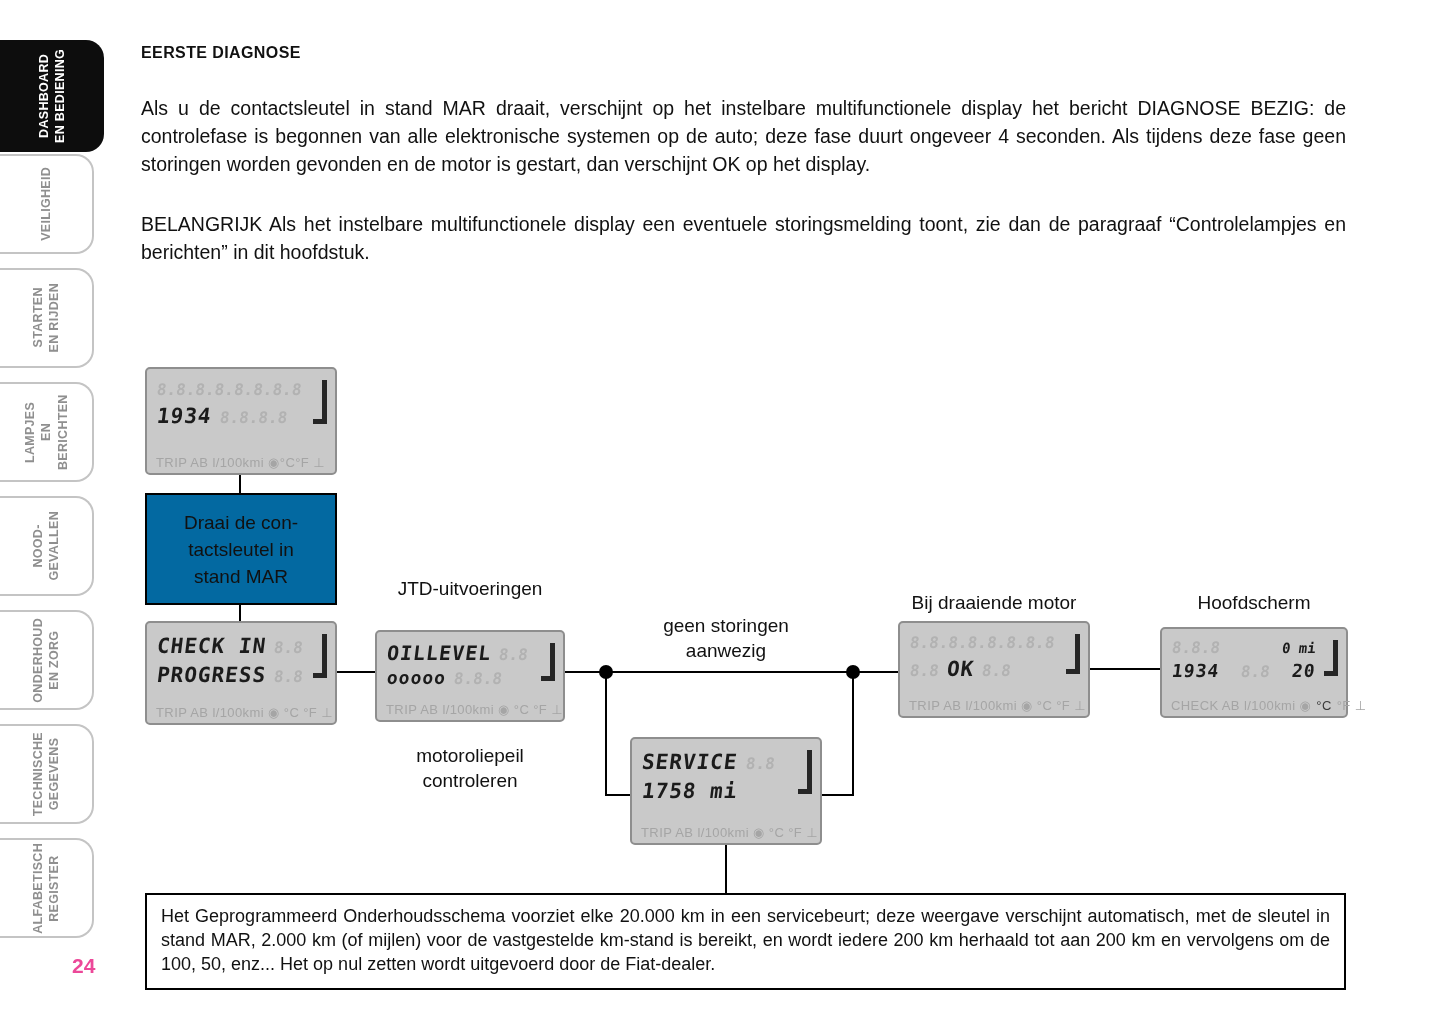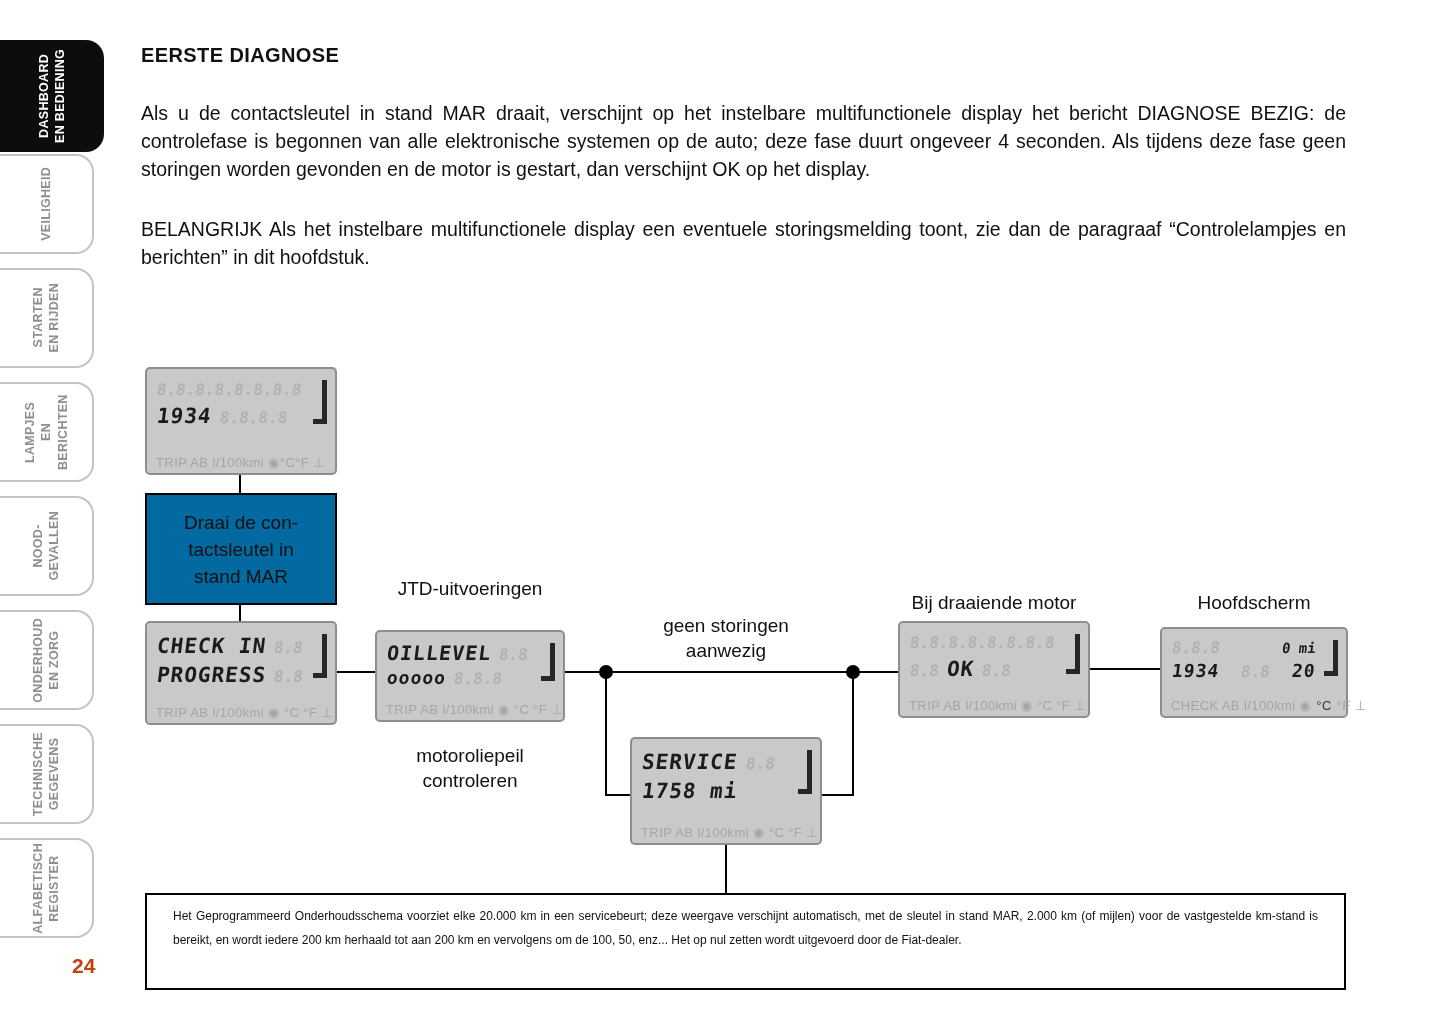--- a/index.html
+++ b/index.html
@@ -23,25 +23,25 @@
   .tab.active { width: 104px; height: 112px; background: #0d0d0d; color: #ffffff; }
   .tab.inactive {
     width: 94px; height: 100px; background: #ffffff;
     border: 2px solid #c4c4c4; border-left: none; color: #8f8f8f;
   }
   .tab-label {
     writing-mode: vertical-rl; transform: rotate(180deg);
     white-space: pre-line; text-align: center;
     font-size: 12.5px; font-weight: bold; letter-spacing: 0.3px; line-height: 1.3;
   }
-  .page-number { position: absolute; left: 72px; top: 954px; font-size: 21px; font-weight: bold; color: #c2410c; }
+  .page-number { position: absolute; left: 72px; top: 954px; font-size: 21px; font-weight: bold; color: #ec4899; }
 
   
   .content { position: absolute; left: 141px; top: 44px; width: 1205px; }
-  .title { font-size: 20px; font-weight: bold; letter-spacing: 0.4px; margin-bottom: 20px; }
+  .title { font-size: 16px; font-weight: bold; letter-spacing: 0.4px; margin-bottom: 20px; }
   .para { font-size: 19.5px; line-height: 28px; margin-bottom: 17px; text-align: justify; margin-top: 32px; }
 
   
   .diagram { position: absolute; inset: 0; }
   .lcd {
     position: absolute; background: #c9c9c9;
     border: 2px solid #8e8e8e; border-radius: 5px;
   }
   .lcd-rows { padding: 11px 34px 4px 10px; display: flex; flex-direction: column; gap: 5px; }
   .lcd-row { display: flex; align-items: baseline; gap: 8px; }
@@ -73,21 +73,21 @@
   .diagram-label {
     position: absolute; text-align: center; font-size: 19px; line-height: 25px;
     white-space: pre-line; color: #111;
   }
   .line { position: absolute; background: #000; }
   .dot { position: absolute; width: 14px; height: 14px; border-radius: 50%; background: #000; }
 
   .footer-box {
     position: absolute; left: 145px; top: 893px; width: 1201px; height: 97px;
     border: 2px solid #000; background: #fff;
-    padding: 9px 26px; font-size: 12px; line-height: 24px; text-align: justify;
+    padding: 9px 14px; font-size: 18px; line-height: 24px; text-align: justify;
   }
 </style>
 </head>
 <body>
 
 <div class="page">
 
   <div class="sidebar">
     <div class="tab active" style="top:40px">
       <span class="tab-label">DASHBOARD

